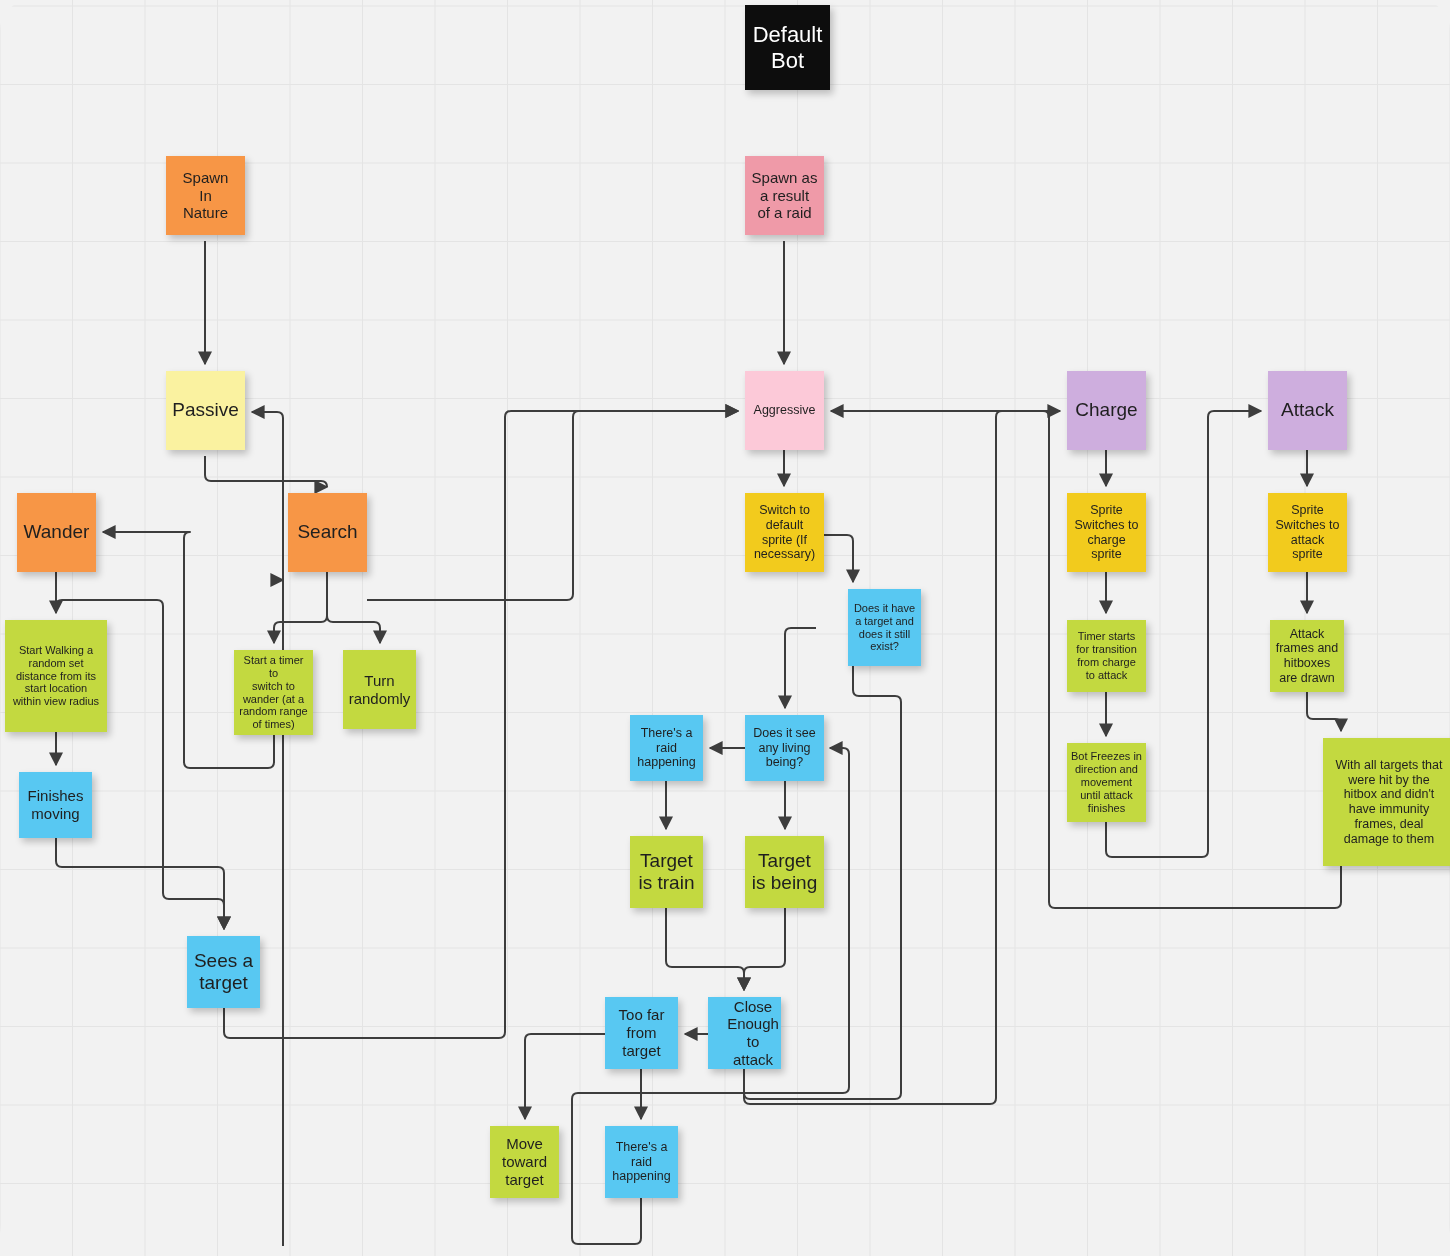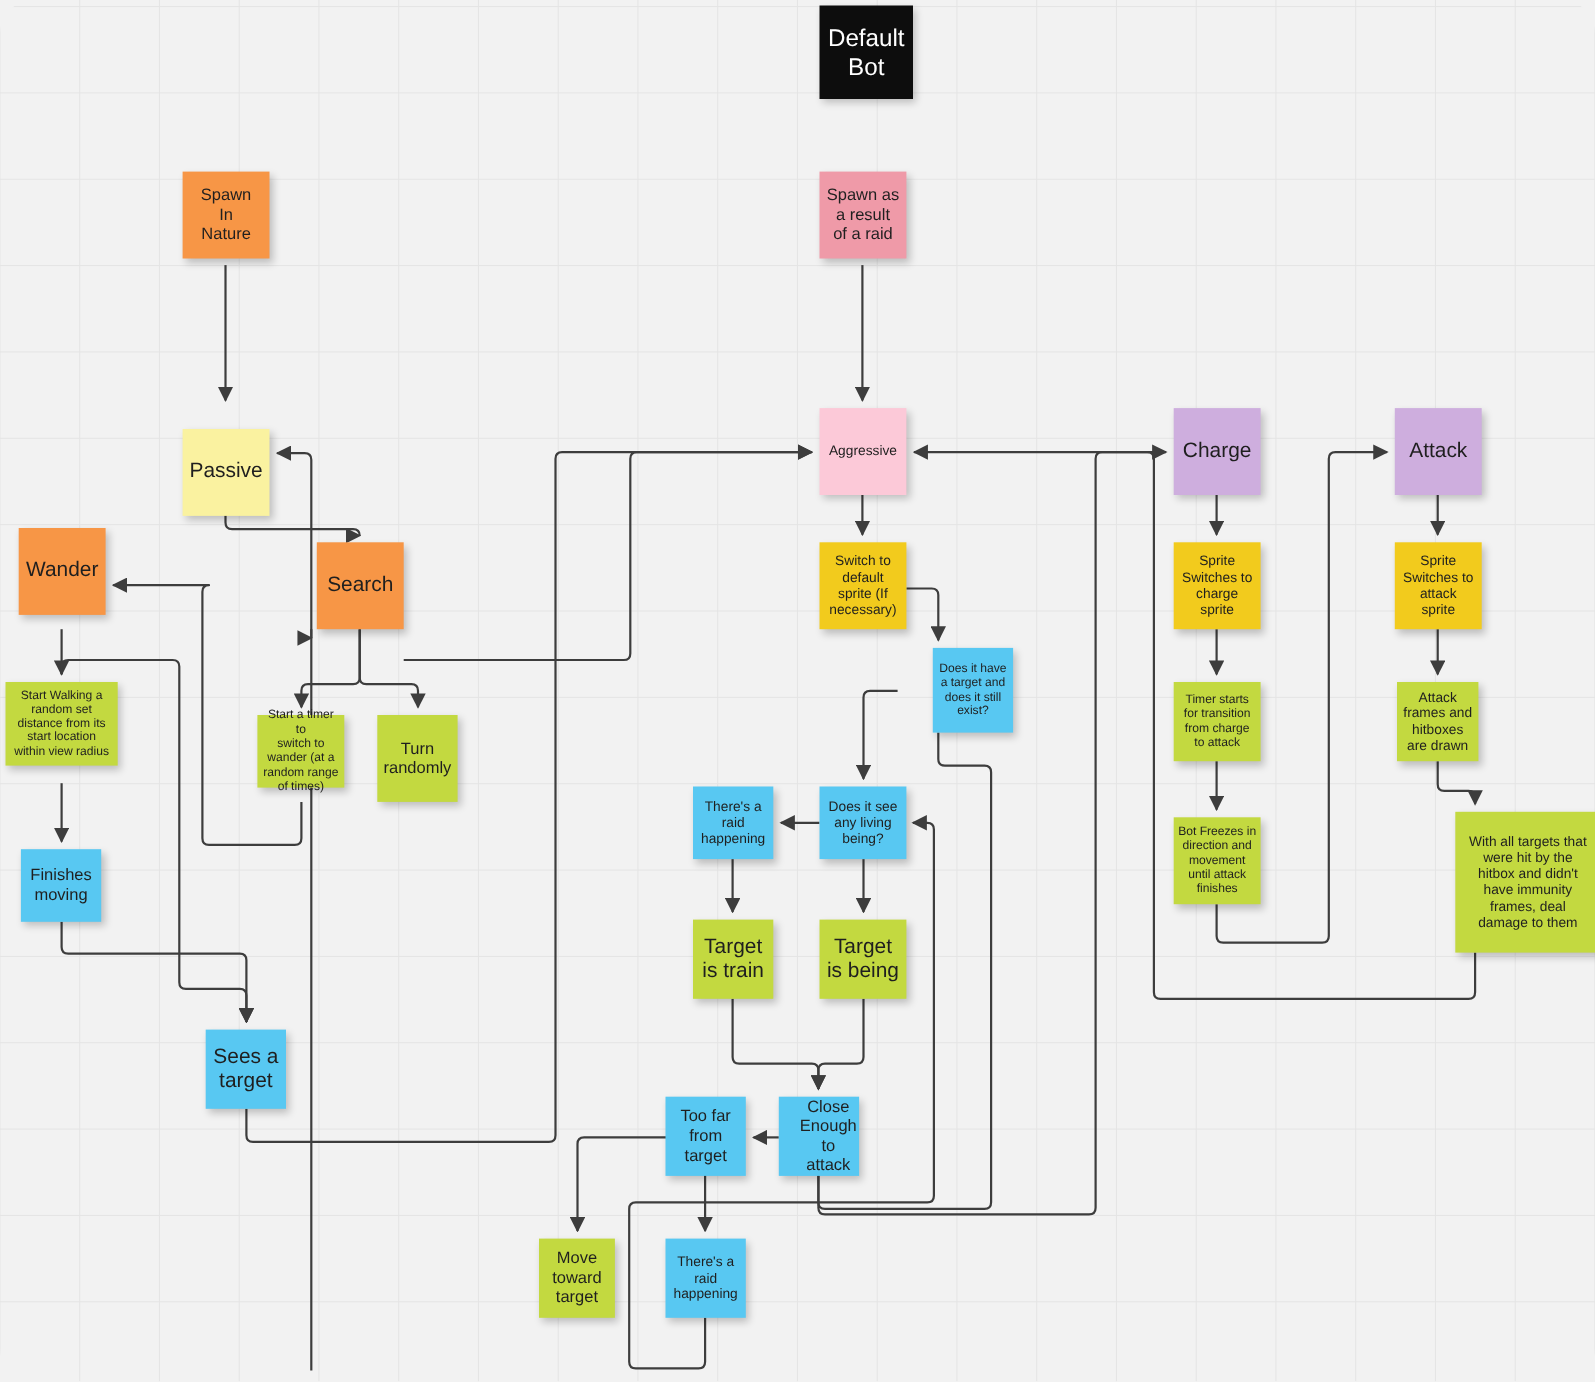--- a/index.html
+++ b/index.html
@@ -135,44 +135,44 @@
   </svg>
 
   <div id="nodes">
       <div class="node title title" style="left: 745px; top: 5px; width: 85px; height: 85px; background: rgb(13, 13, 13);">Default Bot</div>
       <div class="node md" style="left: 166px; top: 156px; width: 79px; height: 79px; background: rgb(247, 150, 70);">Spawn
 In
 Nature</div>
       <div class="node md" style="left: 745px; top: 156px; width: 79px; height: 79px; background: rgb(239, 154, 168);">Spawn as
 a result
 of a raid</div>
-      <div class="node lg" style="left: 166px; top: 390px; width: 79px; height: 79px; background: rgb(250, 242, 160);">Passive</div>
+      <div class="node lg" style="left: 166px; top: 371px; width: 79px; height: 79px; background: rgb(250, 242, 160);">Passive</div>
       <div class="node sm" style="left: 745px; top: 371px; width: 79px; height: 79px; background: rgb(252, 201, 216); text-align: right;">Aggressive</div>
       <div class="node lg" style="left: 1067px; top: 371px; width: 79px; height: 79px; background: rgb(206, 174, 222);">Charge</div>
       <div class="node lg" style="left: 1268px; top: 371px; width: 79px; height: 79px; background: rgb(206, 174, 222);">Attack</div>
-      <div class="node lg" style="left: 17px; top: 480px; width: 79px; height: 79px; background: rgb(247, 150, 70);">Wander</div>
+      <div class="node lg" style="left: 17px; top: 493px; width: 79px; height: 79px; background: rgb(247, 150, 70);">Wander</div>
       <div class="node lg" style="left: 288px; top: 493px; width: 79px; height: 79px; background: rgb(247, 150, 70);">Search</div>
       <div class="node sm" style="left: 745px; top: 493px; width: 79px; height: 79px; background: rgb(242, 203, 29);">Switch to
 default
 sprite (If
 necessary)</div>
       <div class="node sm" style="left: 1067px; top: 493px; width: 79px; height: 79px; background: rgb(242, 203, 29);">Sprite
 Switches to
 charge
 sprite</div>
       <div class="node sm" style="left: 1268px; top: 493px; width: 79px; height: 79px; background: rgb(242, 203, 29);">Sprite
 Switches to
 attack
 sprite</div>
-      <div class="node xs" style="left: 5px; top: 620px; width: 102px; height: 76px; background: rgb(195, 217, 64);">Start Walking a
+      <div class="node xs" style="left: 5px; top: 620px; width: 102px; height: 112px; background: rgb(195, 217, 64);">Start Walking a
 random set
 distance from its
 start location
 within view radius</div>
-      <div class="node xs" style="left: 234px; top: 650px; width: 79px; height: 66px; background: rgb(195, 217, 64);">Start a timer to
+      <div class="node xs" style="left: 234px; top: 650px; width: 79px; height: 85px; background: rgb(195, 217, 64);">Start a timer to
 switch to
 wander (at a
 random range
 of times)</div>
       <div class="node md" style="left: 343px; top: 650px; width: 73px; height: 79px; background: rgb(195, 217, 64);">Turn
 randomly</div>
       <div class="node xs" style="left: 816px; top: 589px; width: 73px; height: 77px; background: rgb(88, 200, 242); margin-left: 32px;">Does it have
 a target and
 does it still
 exist?</div>

